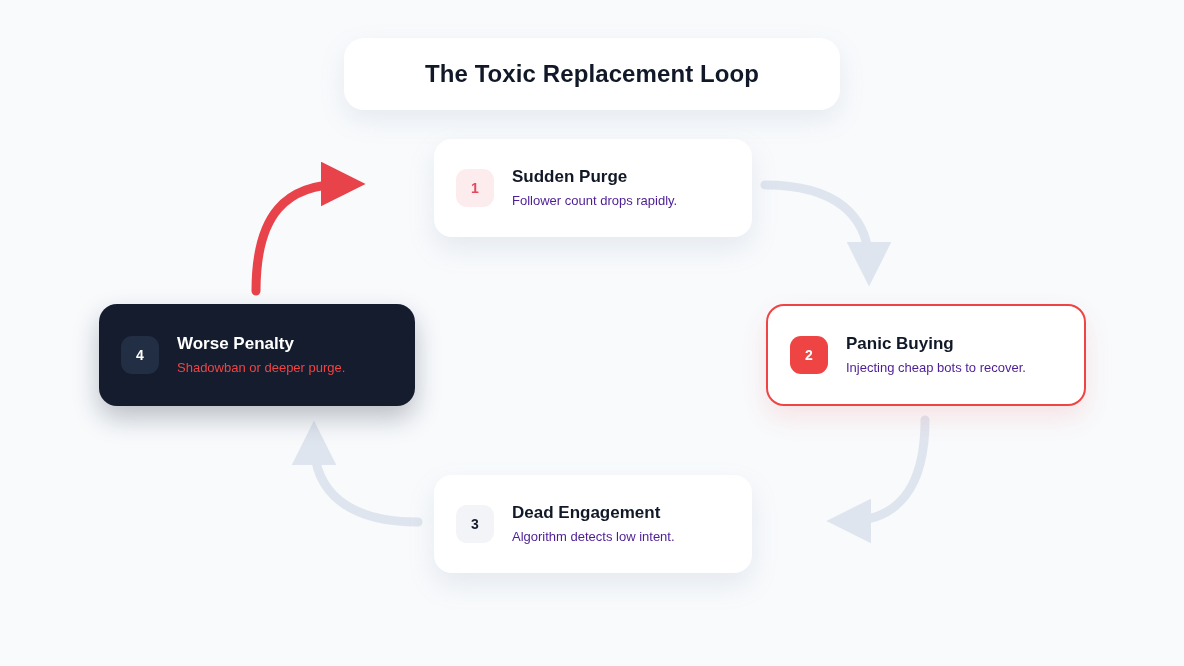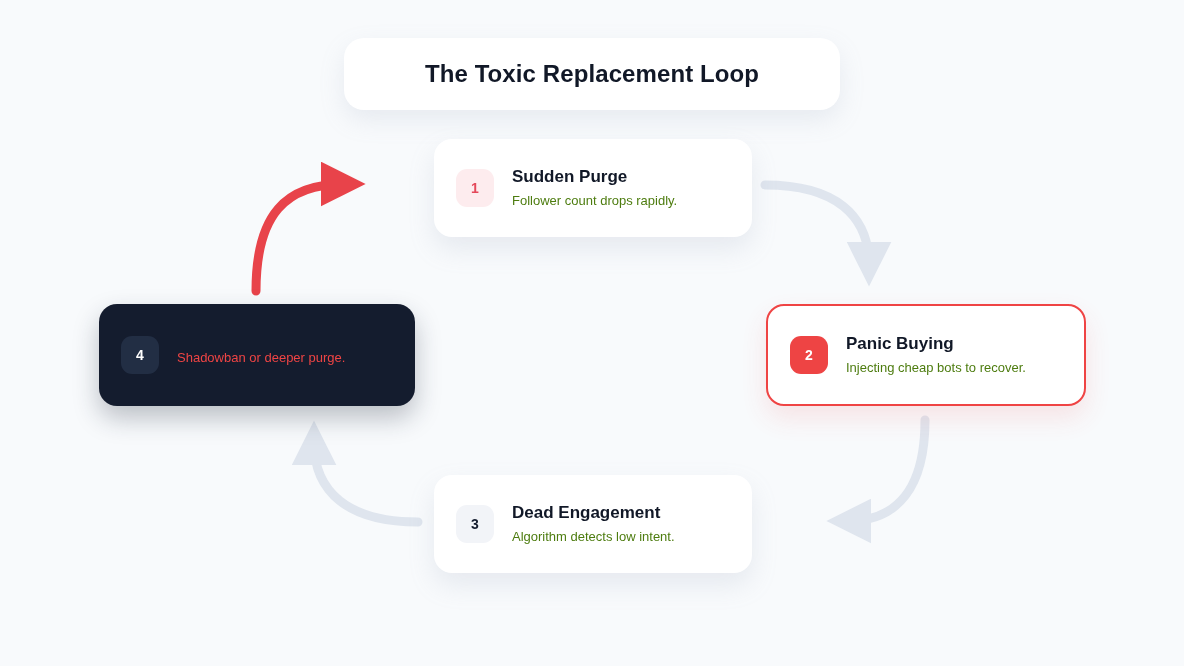--- a/index.html
+++ b/index.html
@@ -98,21 +98,21 @@
     flex-direction: column;
   }
   .card-title {
     font-size: 17px;
     font-weight: bold;
     color: #111827;
     line-height: 1.2;
   }
   .card-sub {
     font-size: 13px;
-    color: #4d7c0f;
+    color: #4c1d95;
     margin-top: 6px;
     line-height: 1.2;
   }
   .card.step4 .card-title { color: #ffffff; }
   .card.step4 .card-sub { color: #ef4444; }
 </style>
 </head>
 <body>
 
 <div id="stage">
@@ -160,17 +160,18 @@
     <div class="badge b3">3</div>
     <div class="card-body">
       <div class="card-title">Dead Engagement</div>
       <div class="card-sub">Algorithm detects low intent.</div>
     </div>
   </div>
 
   <div class="card step4">
     <div class="badge b4">4</div>
     <div class="card-body">
+      <div class="card-title">Worse Penalty</div>
       <div class="card-sub">Shadowban or deeper purge.</div>
     </div>
   </div>
 
 </div>
 
 </body></html>

